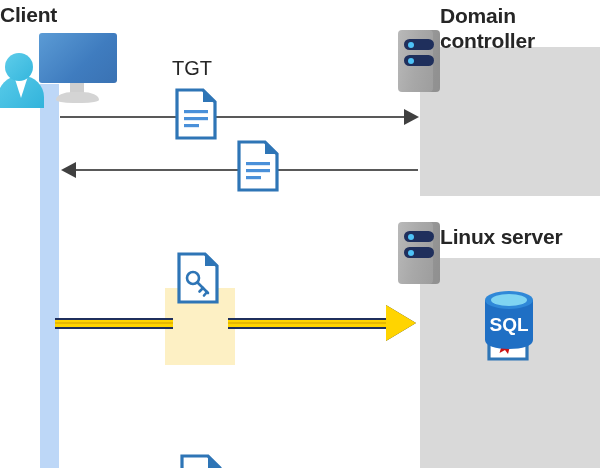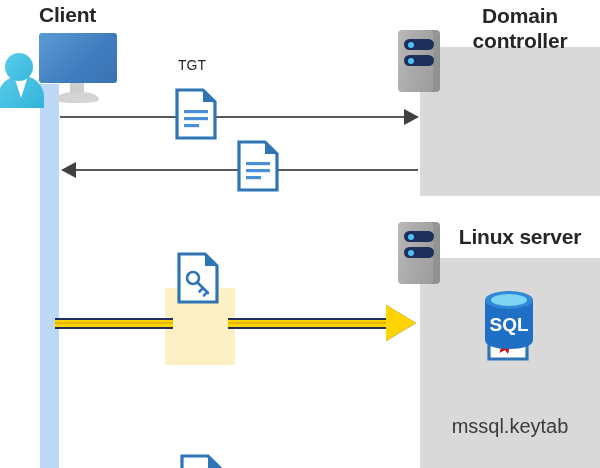--- a/index.html
+++ b/index.html
@@ -12,21 +12,21 @@
   .abs{position:absolute;}
 
   
   .panel{background:#d9d9d9;}
   #dc-panel{left:420px;top:47px;width:180px;height:149px;}
   #linux-panel{left:420px;top:258px;width:180px;height:210px;}
 
   
   .title{
     font-weight:bold;font-size:21px;line-height:25px;
-    color:#262626;letter-spacing:-0.2px;text-align:center;
+    color:#262626;letter-spacing:-0.2px;text-align:left;
   }
   #client-title{left:0px;top:2px;width:135px;}
   #dc-title{left:440px;top:3px;width:160px;}
   #linux-title{left:440px;top:224px;width:160px;}
 
   
   #lifeline{left:40px;top:84px;width:19px;height:384px;background:#bdd7f7;}
 
   
   #monitor-screen{
@@ -98,21 +98,21 @@
 
   
   .doc{position:relative;}
   .doc svg{display:block;}
   #doc-tgt{left:175px;top:88px;}
   #doc-spn{left:237px;top:88px;}
   #doc-key-1{left:177px;top:148px;}
   #doc-key-2{left:180px;top:298px;}
   #doc-cert{left:487px;top:101px;}
 
-  .lbl{font-size:14px;color:#262626;text-align:center;}
+  .lbl{font-size:20px;color:#262626;text-align:center;}
   #lbl-tgt{left:157px;top:57px;width:70px;}
   #lbl-spn{left:219px;top:57px;width:70px;}
 
   
   #sql-ico{left:481px;top:289px;}
 
   
   #keytab-caption{
     left:420px;top:415px;width:180px;text-align:center;
     font-size:20px;color:#3b3b3b;
@@ -232,15 +232,14 @@
 
   <div class="abs" id="sql-ico">
     <svg width="56" height="62" viewBox="0 0 56 62">
       <path d="M4 11 V51 C4 57 15 60 28 60 C41 60 52 57 52 51 V11 Z" fill="#1f6fc4"></path>
       <ellipse cx="28" cy="11" rx="24" ry="9" fill="#2f88d8"></ellipse>
       <ellipse cx="28" cy="11" rx="18" ry="6" fill="#7fd4f2"></ellipse>
       <text x="28" y="42" text-anchor="middle" fill="#ffffff" font-family="'Liberation Sans',sans-serif" font-size="19" font-weight="bold">SQL</text>
     </svg>
   </div>
 
-  <div class="abs" id="keytab-caption">mssql.keytab</div>
 
 </div>
 
 </body></html>

